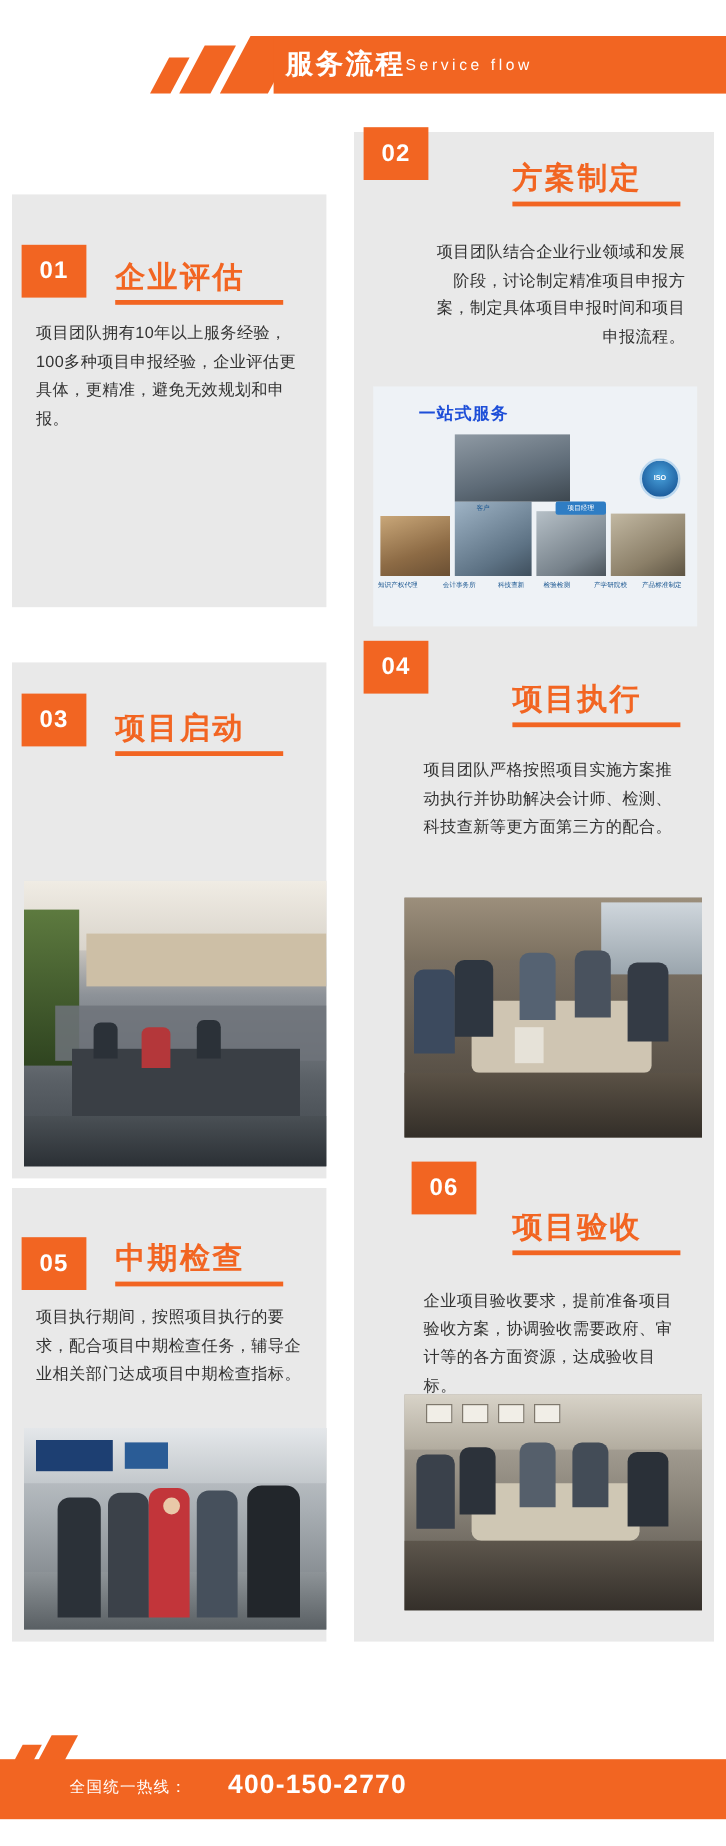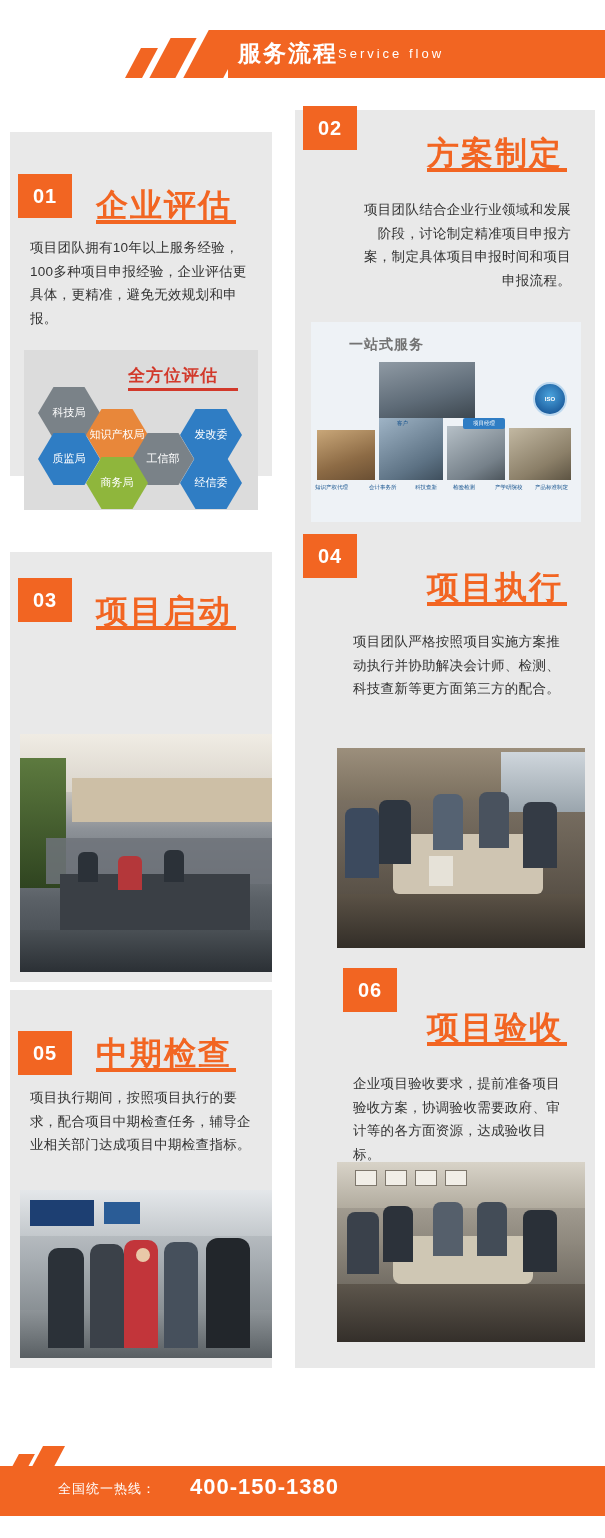--- a/index.html
+++ b/index.html
@@ -76,21 +76,21 @@
     font-weight: bold;
     width: 54px; height: 44px;
     display: flex;
     align-items: center;
     justify-content: center;
     letter-spacing: 1px;
   }
   .card-title {
     position: absolute;
     color: #f26522;
-    font-size: 32px;
+    font-size: 25px;
     font-weight: bold;
     letter-spacing: 2px;
     white-space: nowrap;
   }
   .card-title-underline {
     position: absolute;
     height: 4px;
     background: #f26522;
   }
   .card-body {
@@ -140,21 +140,21 @@
   }
 
   
   .svcwrap {
     position: absolute;
     background: #eef2f6;
     overflow: hidden;
   }
   .svc-title {
     position: absolute;
-    color: #737373;
+    color: #1d4ed8;
     font-size: 14px;
     font-weight: bold;
     letter-spacing: 1px;
     z-index: 6;
   }
   .svc-photo {
     position: absolute;
     overflow: hidden;
   }
   .svc-label {
@@ -234,38 +234,26 @@
 
 <div class="header">
   <div class="header-slant3"></div>
   <div class="header-slant2"></div>
   <div class="header-slant1"></div>
   <div class="header-bar"></div>
   <div class="header-title">服务流程</div>
   <div class="header-sub">Service flow</div>
 </div>
 
-<div class="card card-left" style="top:132px; height:344px;">
+<div class="card card-left" style="top:162px; height:344px;">
   <div class="num-badge" style="left:8px; top:42px;">01</div>
   <div class="card-title" style="left:86px; top:52px;">企业评估</div>
   <div class="card-title-underline" style="left:86px; top:88px; width:140px;"></div>
   <div class="card-body" style="left:20px; top:104px; width:226px;">项目团队拥有10年以上服务经验，100多种项目申报经验，企业评估更具体，更精准，避免无效规划和申报。</div>
 
-  <div class="hexwrap" style="left:14px; top:218px; width:234px; height:160px;">
-    <div class="hex-title" style="left:104px; top:14px;">全方位评估</div>
-    <div class="hex-line" style="left:104px; top:38px; width:110px;"></div>
-
-    <div class="hex" style="left:14px; top:36px; background:#7a8288;">科技局</div>
-    <div class="hex" style="left:62px; top:58px; background:#e8873a;">知识产权局</div>
-    <div class="hex" style="left:156px; top:58px; background:#2f7dc4;">发改委</div>
-    <div class="hex" style="left:14px; top:82px; background:#2f7dc4;">质监局</div>
-    <div class="hex" style="left:108px; top:82px; background:#7a8288;">工信部</div>
-    <div class="hex" style="left:62px; top:106px; background:#8fb63c;">商务局</div>
-    <div class="hex" style="left:156px; top:106px; background:#2f7dc4;">经信委</div>
-  </div>
 </div>
 
 <div class="card card-right" style="top:110px; height:430px;">
   <div class="num-badge" style="left:8px; top:-4px;">02</div>
   <div class="card-title" style="left:132px; top:22px;">方案制定</div>
   <div class="card-title-underline" style="left:132px; top:58px; width:140px;"></div>
   <div class="card-body" style="left:58px; top:88px; width:218px;text-align:right;">项目团队结合企业行业领域和发展阶段，讨论制定精准项目申报方案，制定具体项目申报时间和项目申报流程。</div>
 
   <div class="svcwrap" style="left:16px; top:212px; width:270px; height:200px;">
     <div class="svc-title" style="left:38px; top:14px;">一站式服务</div>
@@ -375,14 +363,14 @@
       <div class="pbox" style="left:0; top:122px; width:248px; height:58px; background:linear-gradient(180deg,#5d564c,#342f2a);"></div>
     </div>
   </div>
 </div>
 
 <div class="footer">
   <div class="footer-slant" style="left:12px; width:16px; height:26px; top:36px;"></div>
   <div class="footer-slant" style="left:34px; width:22px; height:34px; top:28px;"></div>
   <div class="footer-bar"></div>
   <div class="footer-text">全国统一热线：</div>
-  <div class="footer-phone">400-150-1380</div>
+  <div class="footer-phone">400-150-2770</div>
 </div>
 
 </body></html>

